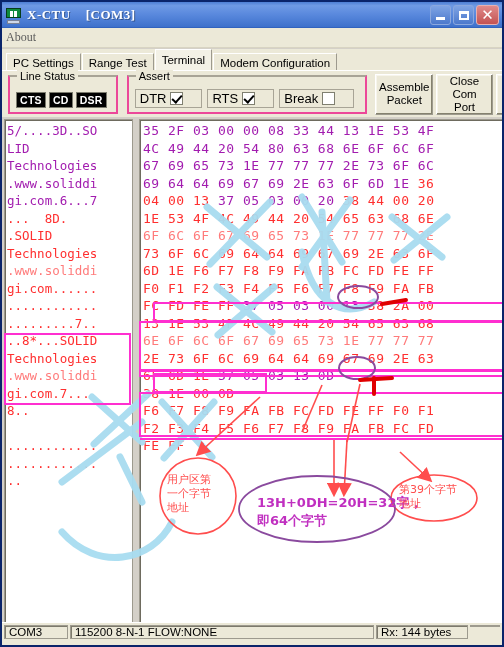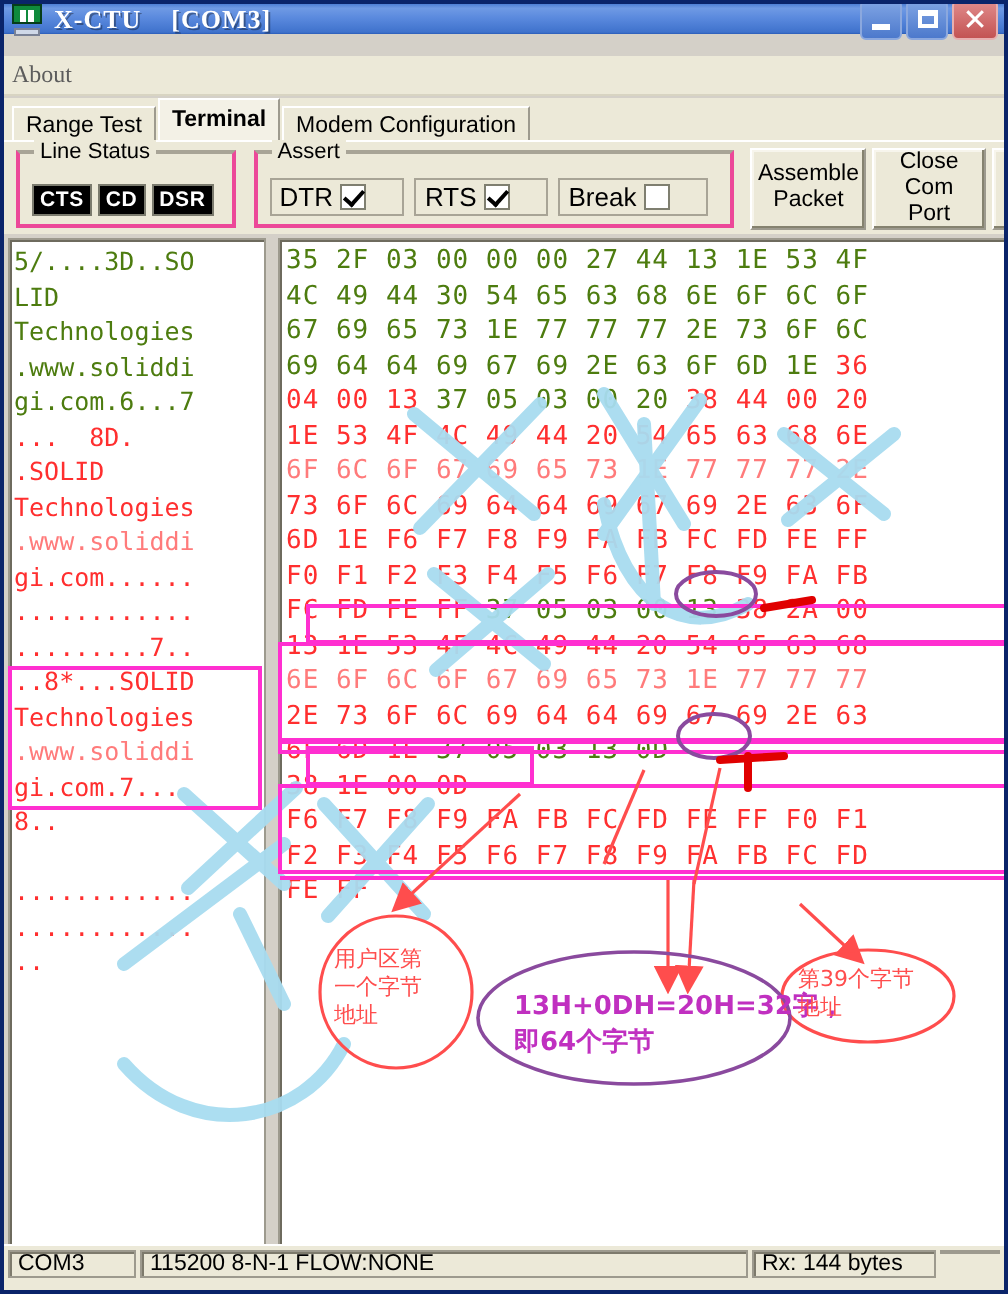--- a/index.html
+++ b/index.html
@@ -14,21 +14,21 @@
     position: relative;
     width: 504px; height: 647px;
     background: #d4d0c8;
     border: 2px solid #0a246a;
     overflow: hidden;
   }
 
   
   .titlebar {
     position: absolute; left: 0; top: 0;
-    width: 100%; height: 15px;
+    width: 100%; height: 26px;
     background: linear-gradient(to bottom, #4d7fd4 0%, #6f9ae4 14%, #5b8ade 45%, #3f72cc 94%, #2a5cb8 100%);
     display: flex; align-items: center;
     padding: 0 2px 0 3px;
   }
   .title-icon {
     width: 17px; height: 17px;
     position: relative;
     margin-right: 5px;
     flex: none;
   }
@@ -128,21 +128,21 @@
     display: flex; align-items: center;
     margin-right: 1px;
     position: relative;
     top: 1px;
   }
   .tab.active {
     height: 21px;
     top: 0;
     background: #f3f1e6;
     border-right: 1px solid #9d9a8e;
-    font-weight: bold;
+    font-weight: normal;
     z-index: 3;
   }
 
   
   .toolbar {
     position: absolute; left: 0; top: 68px;
     width: 100%; height: 47px;
     background: #ece9d8;
     border-top: 1px solid #fff;
     display: flex; align-items: center;
@@ -244,21 +244,21 @@
     line-height: 17.5px;
     white-space: pre;
     padding: 2px 0 0 2px;
     letter-spacing: 0px;
   }
   .pane-hex .txt {
     font-size: 13px;
     letter-spacing: 0.5px;
     padding-left: 3px;
   }
-  .blue { color: #4d7c0f; }
+  .blue { color: #a21caf; }
   .red  { color: #ff2f2f; }
   .pink { color: #ff7b7b; }
 
   
   .overlay {
     position: absolute; left: 0; top: 0;
     width: 504px; height: 647px;
     pointer-events: none;
   }
 
@@ -305,20 +305,21 @@
         </div>
       <div class="wbtn close">✕</div>
     </div>
   </div>
 
   <div class="menubar">
     <div class="menu-item">About</div>
   </div>
 
   <div class="tabstrip">
+    <div class="tab">PC Settings</div>
     <div class="tab">Range Test</div>
     <div class="tab active">Terminal</div>
     <div class="tab">Modem Configuration</div>
   </div>
 
   <div class="toolbar">
 
     <div class="group">
       <div class="legend">Line Status</div>
       <div class="led">CTS</div>
@@ -381,22 +382,22 @@
 </span><span class="pink">.www.soliddi
 </span><span class="red">gi.com.7...
 </span><span class="red">8..
 </span><span class="red">
 </span><span class="red">............
 </span><span class="red">............
 </span><span class="red">..
 </span></div>
     </div>
     <div class="pane pane-hex">
-      <div class="txt" id="hex-out"><span class="blue">35 2F 03 00 00 00 27 44 13 1E 53 4F</span>
-<span class="blue">4C 49 44 30 54 65 63 68 6E 6F 6C 6F</span>
+      <div class="txt" id="hex-out"><span class="blue">35 2F 03 00 00 08 33 44 13 1E 53 4F</span>
+<span class="blue">4C 49 44 20 54 80 63 68 6E 6F 6C 6F</span>
 <span class="blue">67 69 65 73 1E 77 77 77 2E 73 6F 6C</span>
 <span class="blue">69 64 64 69 67 69 2E 63 6F 6D 1E </span><span class="red">36</span>
 <span class="red">04 00 13 </span><span class="blue">37 05 03 00 20 </span><span class="red">38 44 00 20</span>
 <span class="red">1E 53 4F 4C 49 44 20 54 65 63 68 6E</span>
 <span class="pink">6F 6C 6F 67 69 65 73 1E 77 77 77 2E</span>
 <span class="red">73 6F 6C 69 64 64 69 67 69 2E 63 6F</span>
 <span class="red">6D 1E F6 F7 F8 F9 FA FB FC FD FE FF</span>
 <span class="red">F0 F1 F2 F3 F4 F5 F6 F7 F8 F9 FA FB</span>
 <span class="red">FC FD FE FF </span><span class="blue">37 05 03 00 13 </span><span class="red">38 2A 00</span>
 <span class="red">13 1E 53 4F 4C 49 44 20 54 65 63 68</span>

